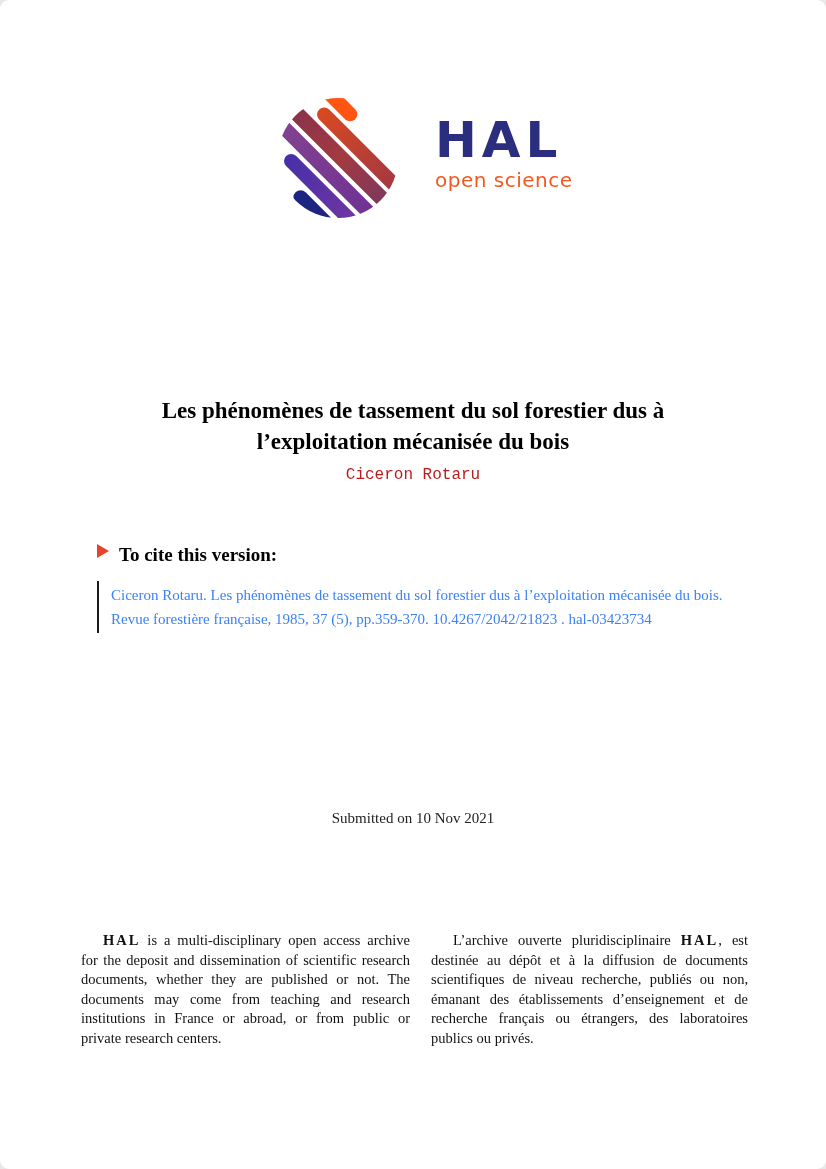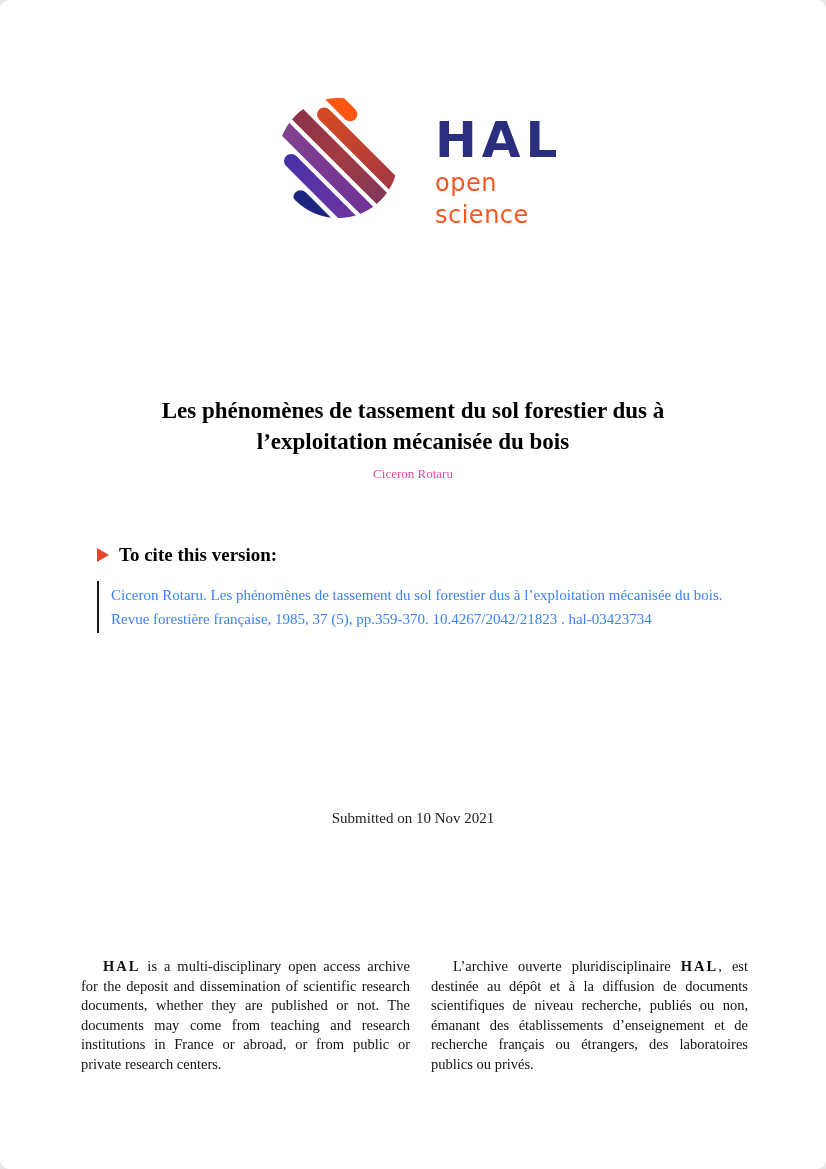--- a/index.html
+++ b/index.html
@@ -17,32 +17,32 @@
 
   
   .logo-group { position: absolute; top: 97px; left: 277px; width: 320px; height: 122px; }
   .logo-mark { position: absolute; top: 0; left: 0; }
   .logo-text { position: absolute; left: 158px; top: 21px; font-family: "DejaVu Sans", sans-serif; }
   .logo-hal {
     font-size: 50px; font-weight: bold; line-height: 44px;
     letter-spacing: 5px; color: #2b2e7f;
   }
   .logo-open {
-    font-size: 24px; line-height: 32px; margin-top: 5px;
+    font-size: 20px; line-height: 26px; margin-top: 5px;
     color: #f4581f; letter-spacing: 0.5px;
   }
 
   
   .title-block { position: absolute; top: 386px; left: 0; width: 826px; text-align: center; }
   .title-line { display: block; font-size: 23px; font-weight: bold; line-height: 31px; color: #000; }
-  .author { margin-top: 9px; font-size: 13px; color: #ec4899; }
+  .author { margin-top: 9px; font-size: 16px; color: #b91c1c; font-family: Liberation Mono, monospace; }
 
   
   .cite-block { position: absolute; top: 544px; left: 97px; width: 652px; }
-  .cite-heading { display: flex; align-items: center; }
+  .cite-heading { display: flex; }
   .cite-triangle {
     width: 0; height: 0; flex: 0 0 auto;
     border-left: 12px solid #e8432b;
     border-top: 7px solid transparent;
     border-bottom: 7px solid transparent;
   }
   .cite-heading-label { margin-left: 10px; font-size: 19px; font-weight: bold; color: #000; }
   .cite-quote {
     margin: 15px 0 0 0; padding: 2px 0 2px 12px;
     border-left: 2px solid #1a1a1a;
@@ -53,21 +53,21 @@
   
   .halid-block { position: absolute; top: 779px; left: 0; width: 826px; text-align: center; }
   .halid-id { font-size: 21px; font-weight: bold; color: #000; }
   .halid-url {
     display: inline-block; margin-top: 11px;
     font-size: 20px; font-weight: bold; color: #000; text-decoration: none;
   }
   .halid-submitted { margin-top: 13px; font-size: 15px; color: #222; }
 
   
-  .columns { position: absolute; top: 931px; left: 81px; width: 667px; display: flex; gap: 21px; margin-top: 26px; }
+  .columns { position: absolute; top: 931px; left: 81px; width: 667px; display: flex; gap: 21px; }
   .column { margin: 0; font-size: 14.5px; line-height: 19.6px; text-align: justify; text-indent: 22px; color: #111; }
   .column.en { width: 329px; }
   .column.fr { width: 317px; }
   .column b { letter-spacing: 2px; }
 </style>
 </head>
 <body>
 
 <div class="page">
 

